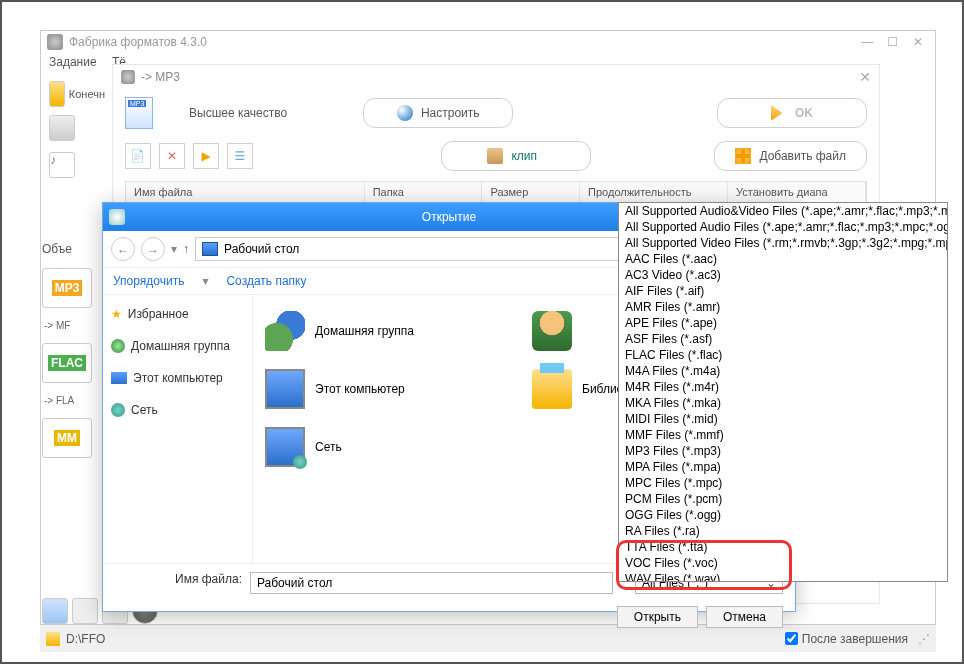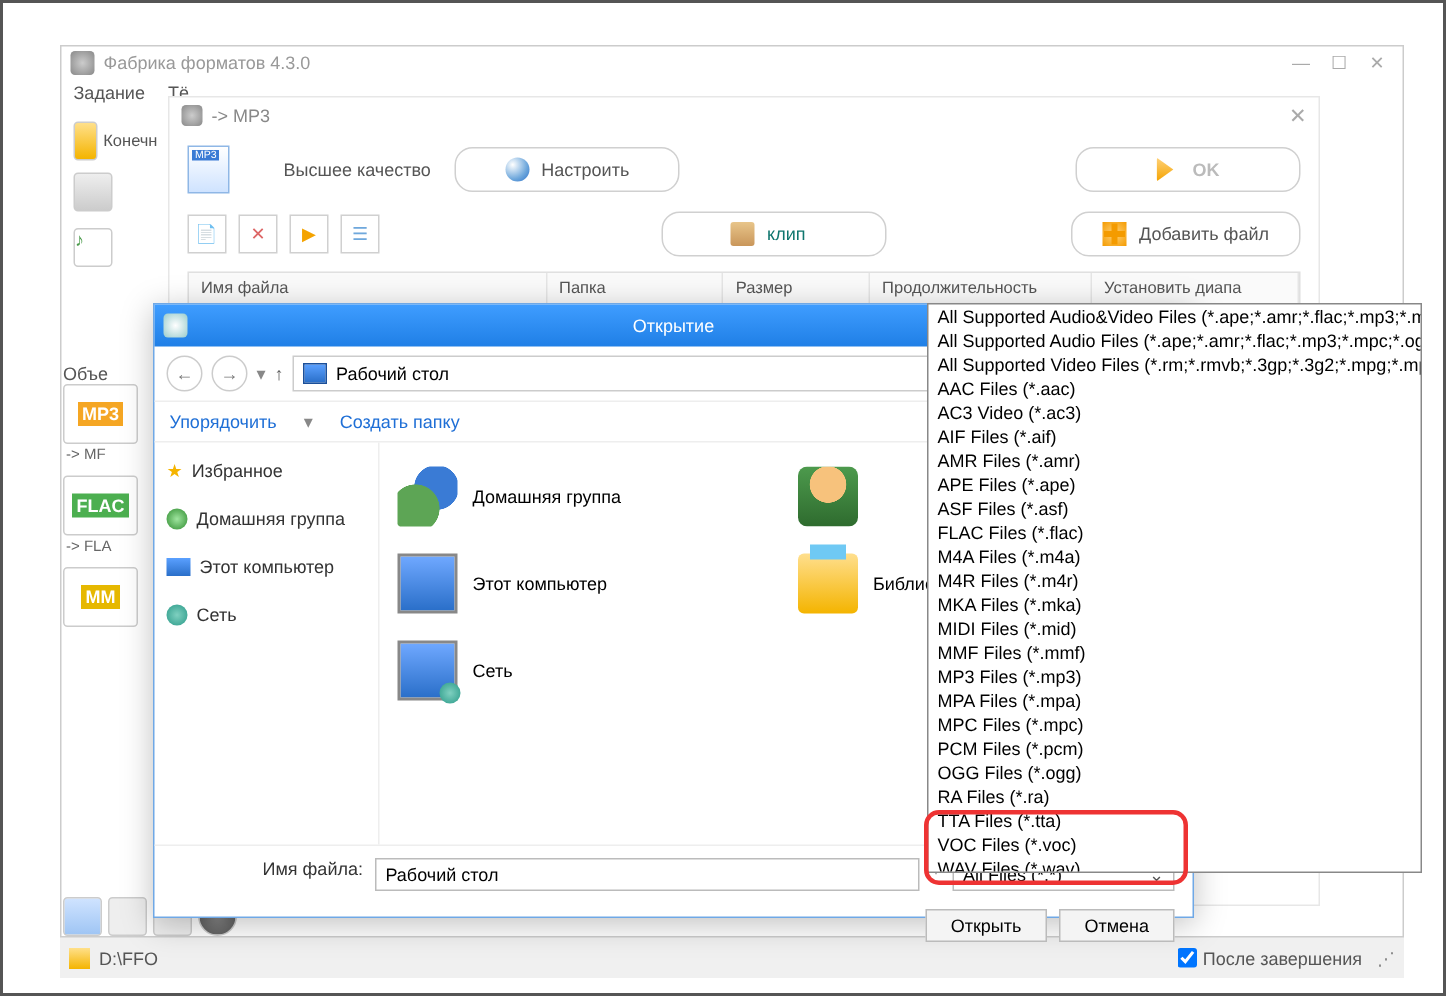--- a/index.html
+++ b/index.html
@@ -19,34 +19,34 @@
 .leftcol .lbl { font-size: 11px; color: #555; }
 
 
 .mp3-win { position: absolute; left: 110px; top: 62px; width: 768px; height: 540px; background: #fff; border: 1px solid #e7e7e7; }
 .mp3-title { display: flex; align-items: center; padding: 4px 8px; color: #888; }
 .mp3-title .spacer { flex: 1; }
 .mp3-close { color: #aaa; font-size: 14px; }
 .mp3-row1 { display: flex; align-items: center; padding: 8px 12px; gap: 16px; }
 .mp3-ico { width: 28px; height: 32px; background: linear-gradient(#fff,#cfe3ff); border: 1px solid #8fb7e6; position: relative; }
 .mp3-ico::after { content: "MP3"; position: absolute; top: 2px; left: 2px; font-size: 7px; background: #3a7bd5; color: #fff; padding: 0 2px; }
-.qual { color: #555; margin-left: 20px; }
+.qual { color: #555; margin-left: 20px; margin-right: 60px; }
 .btn { border: 1px solid #d0d0d0; background: #fff; padding: 6px 20px; color: #555; display: flex; align-items: center; gap: 8px; border-radius: 12px; }
 .btn .bicon { width: 16px; height: 16px; border-radius: 50%; background: radial-gradient(circle at 30% 30%, #fff, #6fa8dc 60%, #2a6fc9); }
 .btn-wide { min-width: 150px; justify-content: center; }
 .btn-ok .bicon { background: linear-gradient(#ffd27a,#f4a300); border-radius: 2px; clip-path: polygon(0 0,70% 50%,0 100%); }
 .btn-add .bicon { background: radial-gradient(#ffd27a,#f49b00); border-radius: 0; }
 .mp3-row2 { display: flex; align-items: center; padding: 4px 12px; gap: 8px; }
 .smallbtn { width: 26px; height: 26px; border: 1px solid #d0d0d0; display: flex; align-items: center; justify-content: center; color: #e58b3c; }
 .cols-hdr { display: flex; border: 1px solid #e0e0e0; margin: 6px 12px 0 12px; background: #fafafa; }
 .cols-hdr div { padding: 4px 8px; border-right: 1px solid #e5e5e5; color: #555; font-size: 11px; }
 
 
 .fmtcol { position: absolute; left: 40px; top: 240px; width: 68px; }
-.fmtcard { width: 50px; height: 40px; margin: 0 0; border: 1px solid #ccc; border-radius: 3px; background: #fff; display: flex; align-items: center; justify-content: center; font-size: 9px; font-weight: bold; color: #fff; }
+.fmtcard { width: 50px; height: 40px; margin: 12px 0; border: 1px solid #ccc; border-radius: 3px; background: #fff; display: flex; align-items: center; justify-content: center; font-size: 9px; font-weight: bold; color: #fff; }
 .fmtcard.mp3 { } .fmtcard.mp3 span{ background:#f5a623; padding:1px 3px; }
 .fmtcard.flac span{ background:#4caf50; padding:1px 3px; }
 .fmtcard.mma span{ background:#e6b800; padding:1px 3px; }
 .arrow-lbl { font-size: 10px; color: #666; margin: 2px 0 8px 2px; }
 
 
 .bottom-docs { position: absolute; left: 40px; bottom: 38px; display: flex; gap: 4px; }
 .bottom-docs .d { width: 26px; height: 26px; border: 1px solid #ccc; background: #eee; border-radius: 3px; }
 .taskbar { position: absolute; left: 38px; bottom: 10px; width: 896px; height: 28px; background: #f0f0f0; border-top: 1px solid #ccc; display: flex; align-items: center; padding: 0 6px; font-size: 11px; color: #555; }
 .taskbar .spacer { flex: 1; }

